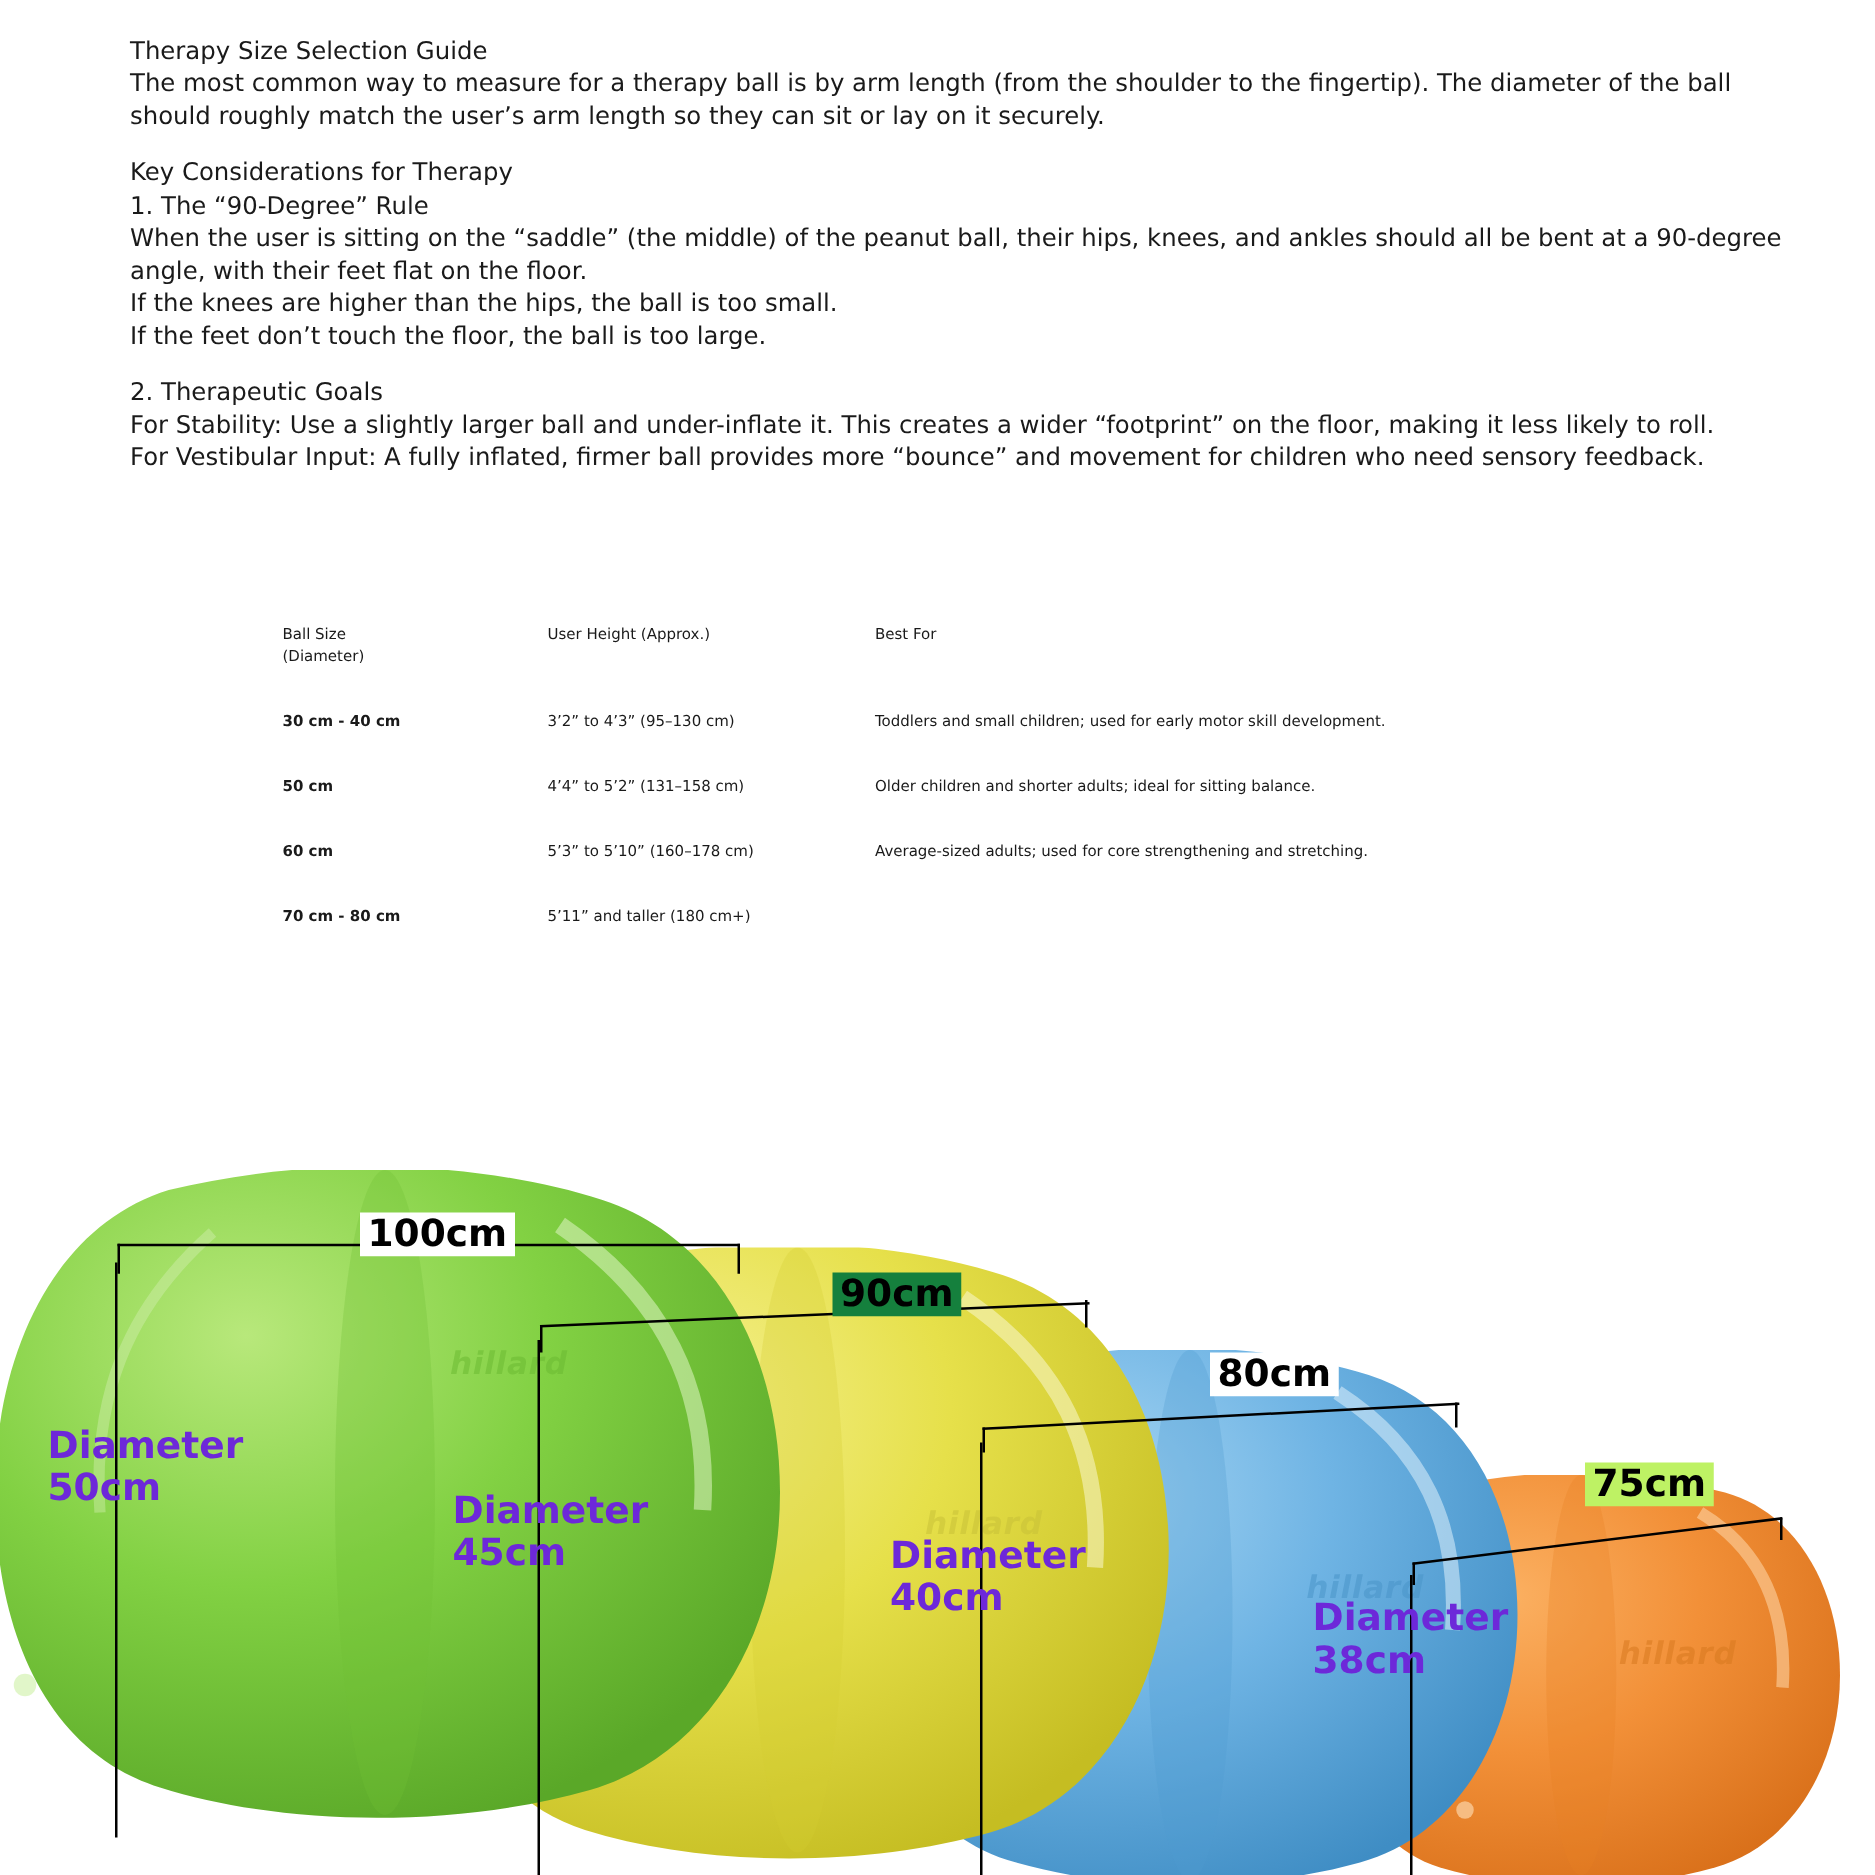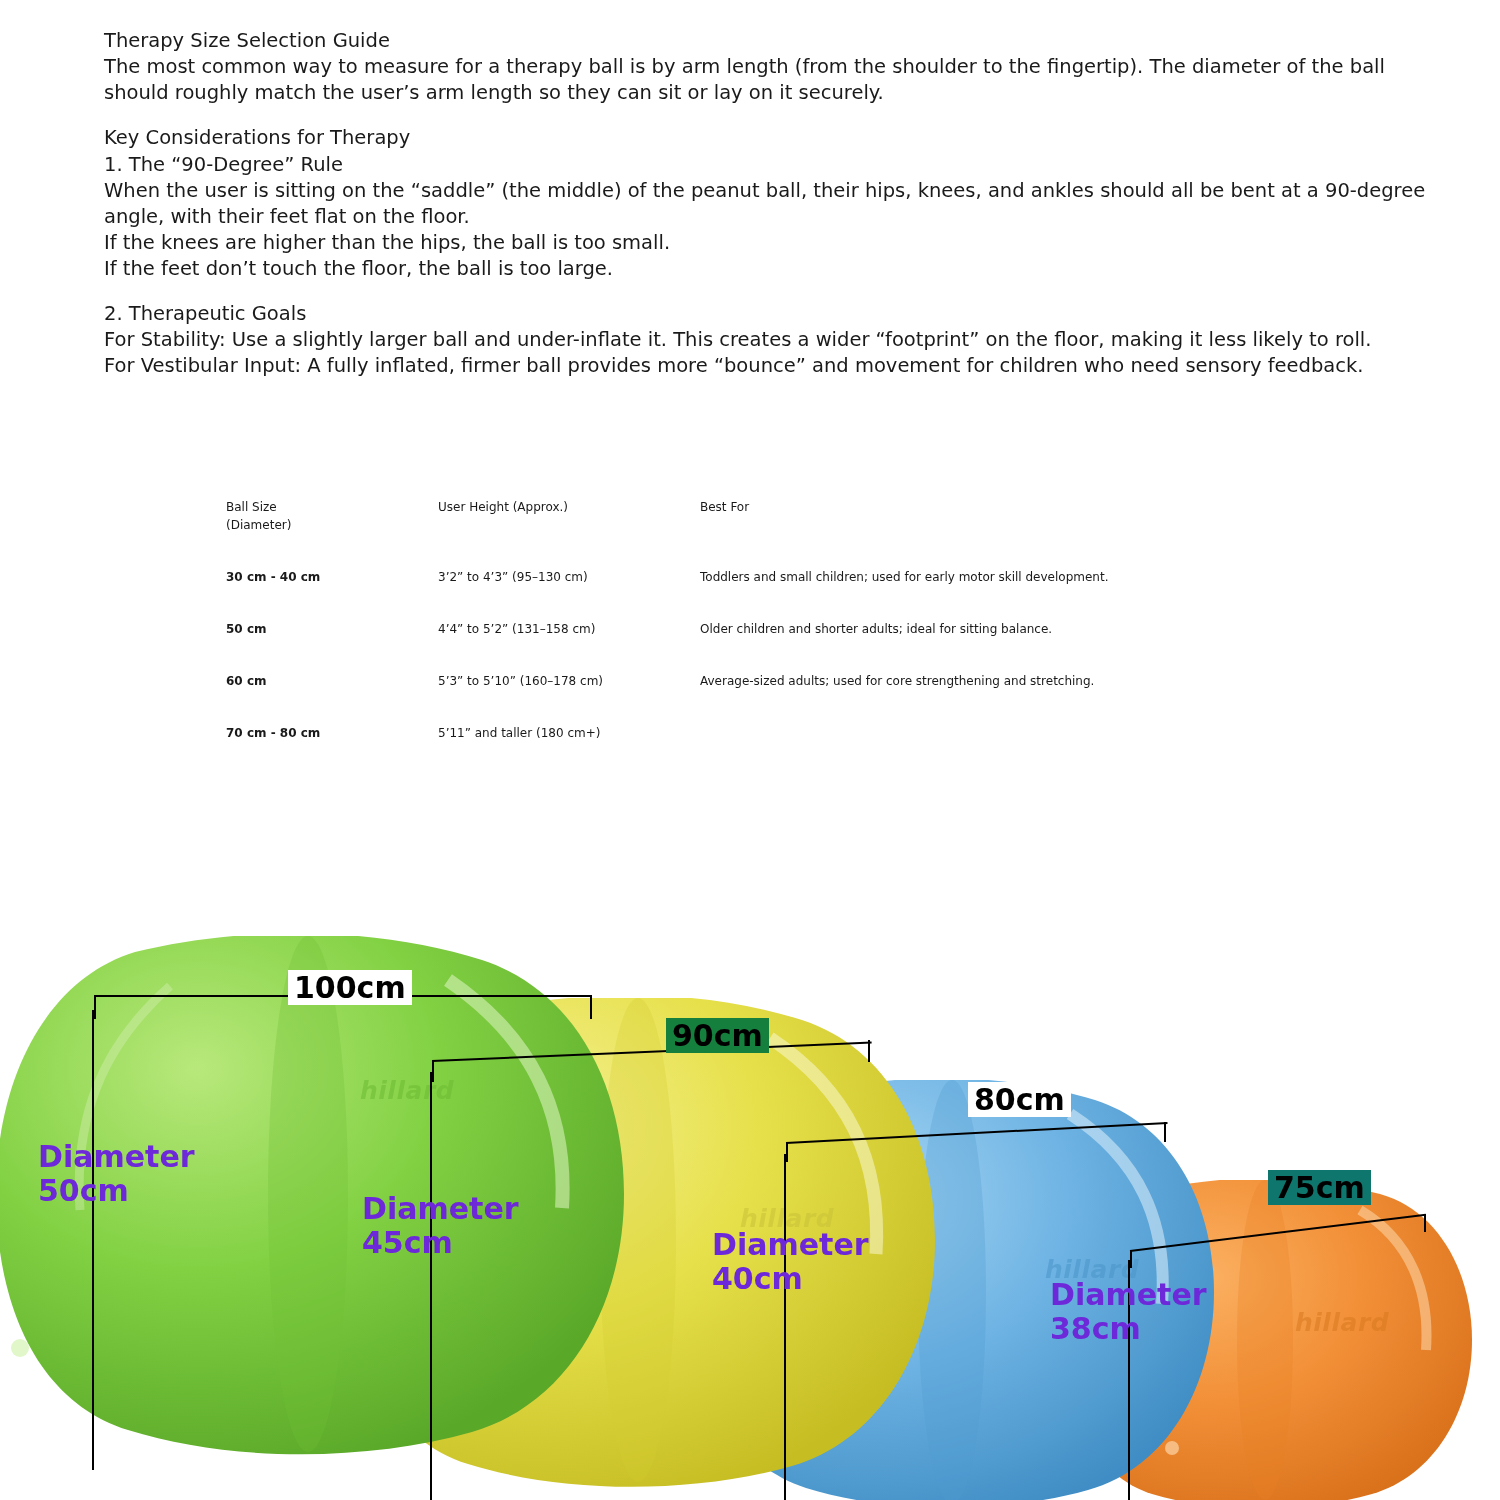--- a/index.html
+++ b/index.html
@@ -252,21 +252,21 @@
 
     <div class="rule v" style="left:784px; top:224px; height:400px;"></div>
     <div class="dimlabel" style="left:712px; top:298px;">
       <div>Diameter</div>
       <div>40cm</div>
     </div>
 
     <div class="rule h" style="left:1130px; top:320px; width:298px; transform:rotate(-7deg); transform-origin:left center;"></div>
     <div class="rule v" style="left:1130px; top:320px; height:18px;"></div>
     <div class="rule v" style="left:1424px; top:284px; height:18px;"></div>
-    <span class="lenlabel" style="left:1268px; top:240px; background:#0f766e; padding:0 6px;">75cm</span>
+    <span class="lenlabel" style="left:1268px; top:240px; background:#bef264; padding:0 6px;">75cm</span>
 
     <div class="rule v" style="left:1128px; top:330px; height:240px;"></div>
     <div class="dimlabel" style="left:1050px; top:348px;">
       <div>Diameter</div>
       <div>38cm</div>
     </div>
 
   </div>
 </div>
 

